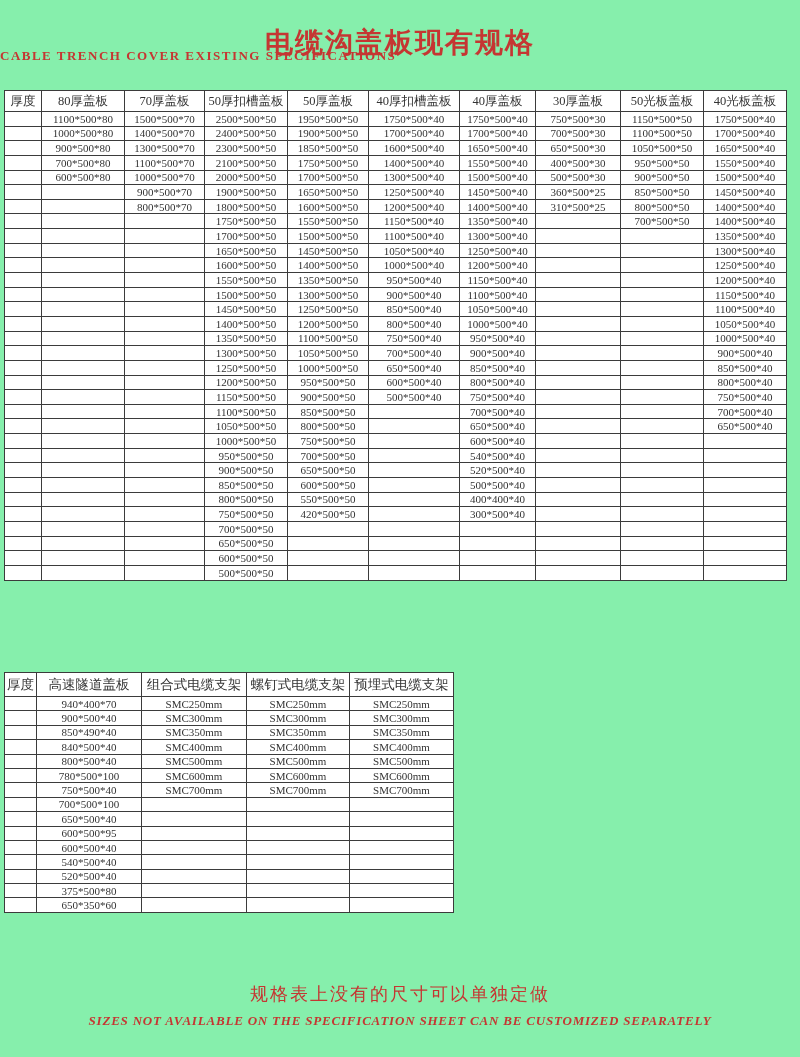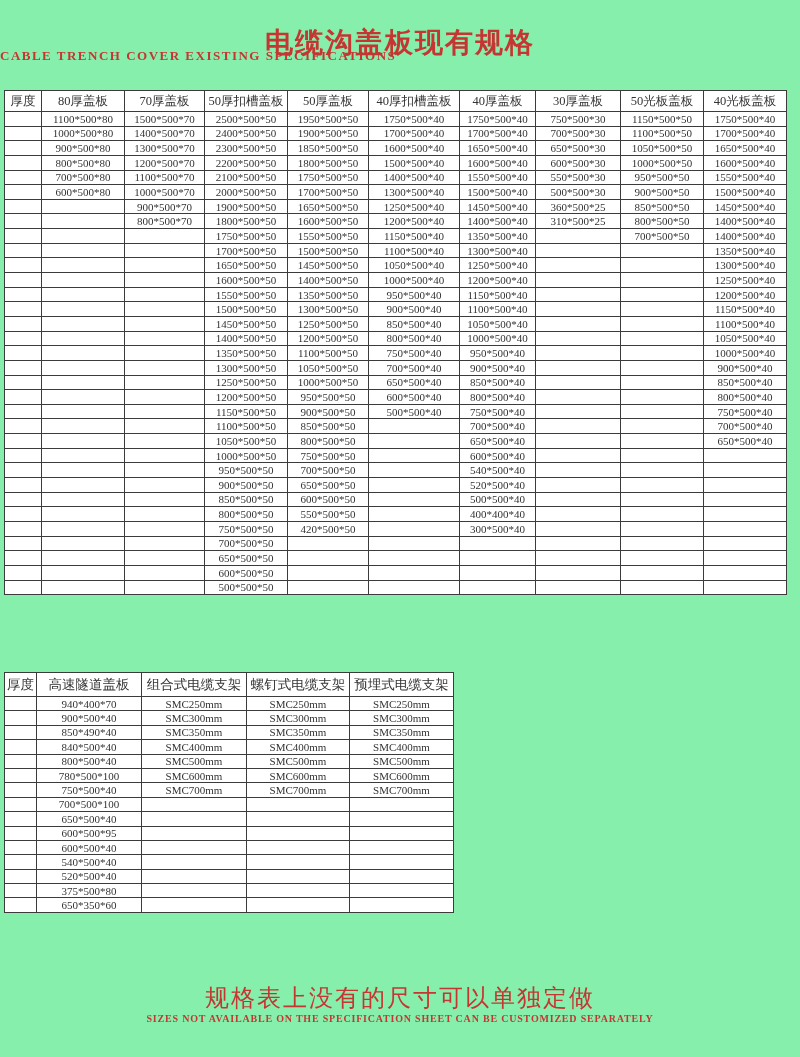--- a/index.html
+++ b/index.html
@@ -32,27 +32,27 @@
     text-align:center; vertical-align:middle;
     color:#333333; font-family:"Liberation Serif", serif;
   }
   #spec-table th    { height:21px;   font-size:12.5px; font-weight:normal; }
   #spec-table td    { height:14.65px; font-size:11px; }
   #support-table th { height:24px;   font-size:13.5px; font-weight:normal; }
   #support-table td { height:14.4px; font-size:11px; }
 
   .doc-footer {
     position:absolute; top:982px; left:0; width:100%;
-    text-align:center; font-size:24px; letter-spacing:2px;
+    text-align:center; font-size:18px; letter-spacing:2px;
     color:#c53632;
   }
   .doc-footer-en {
     position:absolute; top:1013px; left:0; width:100%;
-    text-align:center; font-size:10px; letter-spacing:0.8px;
-    color:#c53632; font-weight:bold;
+    text-align:center; font-size:13px; letter-spacing:0.8px;
+    color:#c53632; font-weight:bold;font-style:italic;
   }
 </style>
 </head>
 <body>
 
 <div class="page">
 
   <div class="doc-title">电缆沟盖板现有规格</div>
   <div class="doc-subtitle">CABLE TRENCH COVER EXISTING SPECIFICATIONS</div>
 
@@ -115,39 +115,27 @@
           <td>2300*500*50</td>
           <td>1850*500*50</td>
           <td>1600*500*40</td>
           <td>1650*500*40</td>
           <td>650*500*30</td>
           <td>1050*500*50</td>
           <td>1650*500*40</td>
         </tr>
         <tr>
           <td></td>
-          <td>800*500*80</td>
-          <td>1200*500*70</td>
-          <td>2200*500*50</td>
-          <td>1800*500*50</td>
-          <td>1500*500*40</td>
-          <td>1600*500*40</td>
-          <td>600*500*30</td>
-          <td>1000*500*50</td>
-          <td>1600*500*40</td>
-        </tr>
-        <tr>
-          <td></td>
           <td>700*500*80</td>
           <td>1100*500*70</td>
           <td>2100*500*50</td>
           <td>1750*500*50</td>
           <td>1400*500*40</td>
           <td>1550*500*40</td>
-          <td>550*500*30</td>
+          <td>400*500*30</td>
           <td>950*500*50</td>
           <td>1550*500*40</td>
         </tr>
         <tr>
           <td></td>
           <td>600*500*80</td>
           <td>1000*500*70</td>
           <td>2000*500*50</td>
           <td>1700*500*50</td>
           <td>1300*500*40</td>

